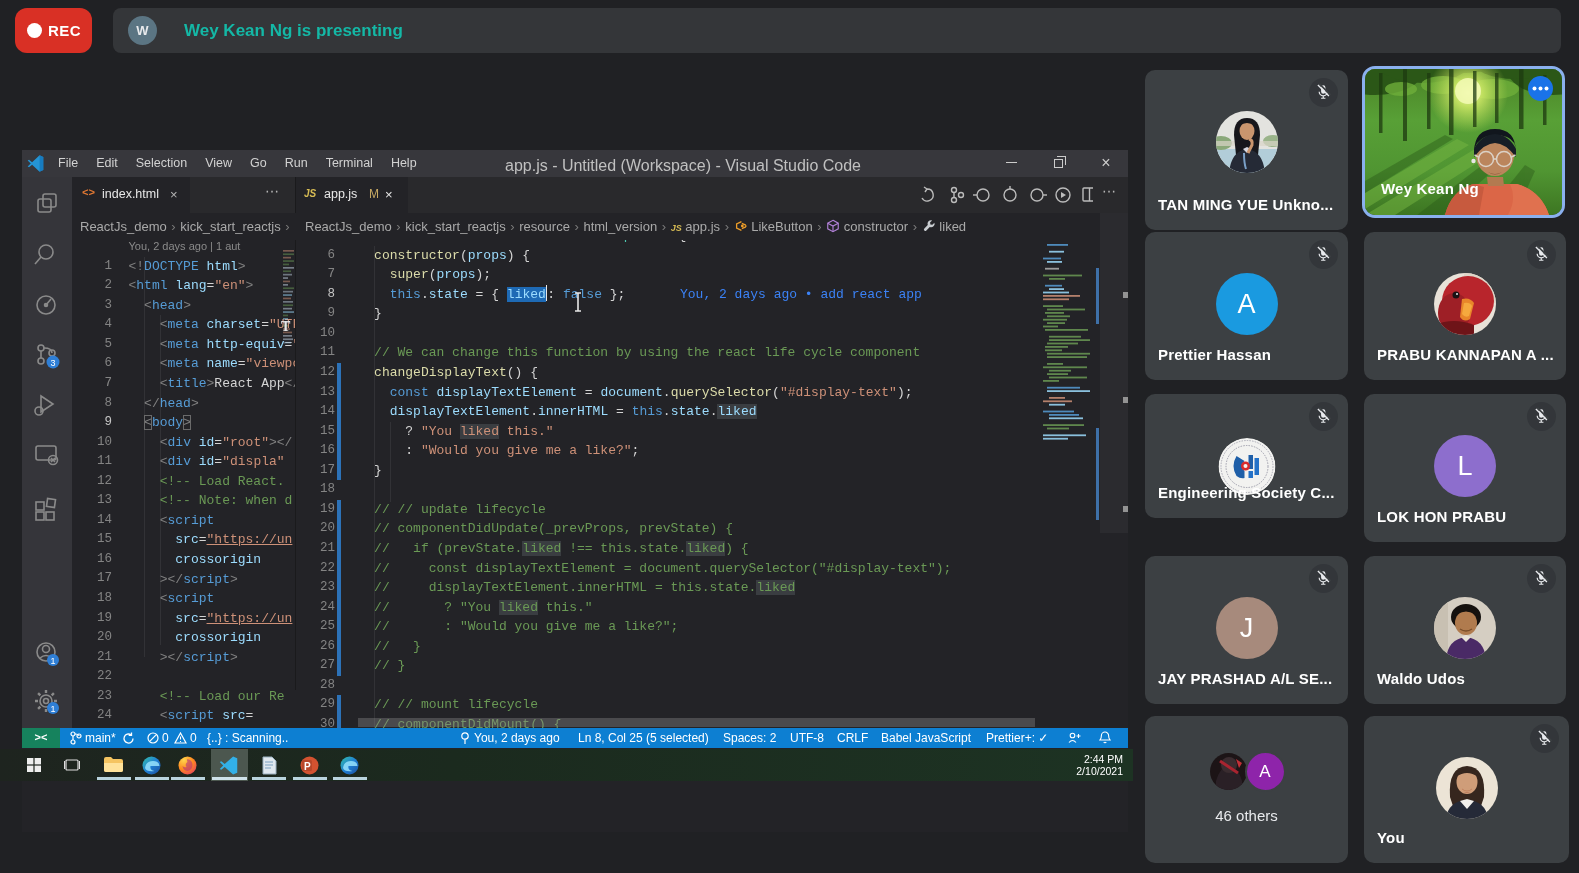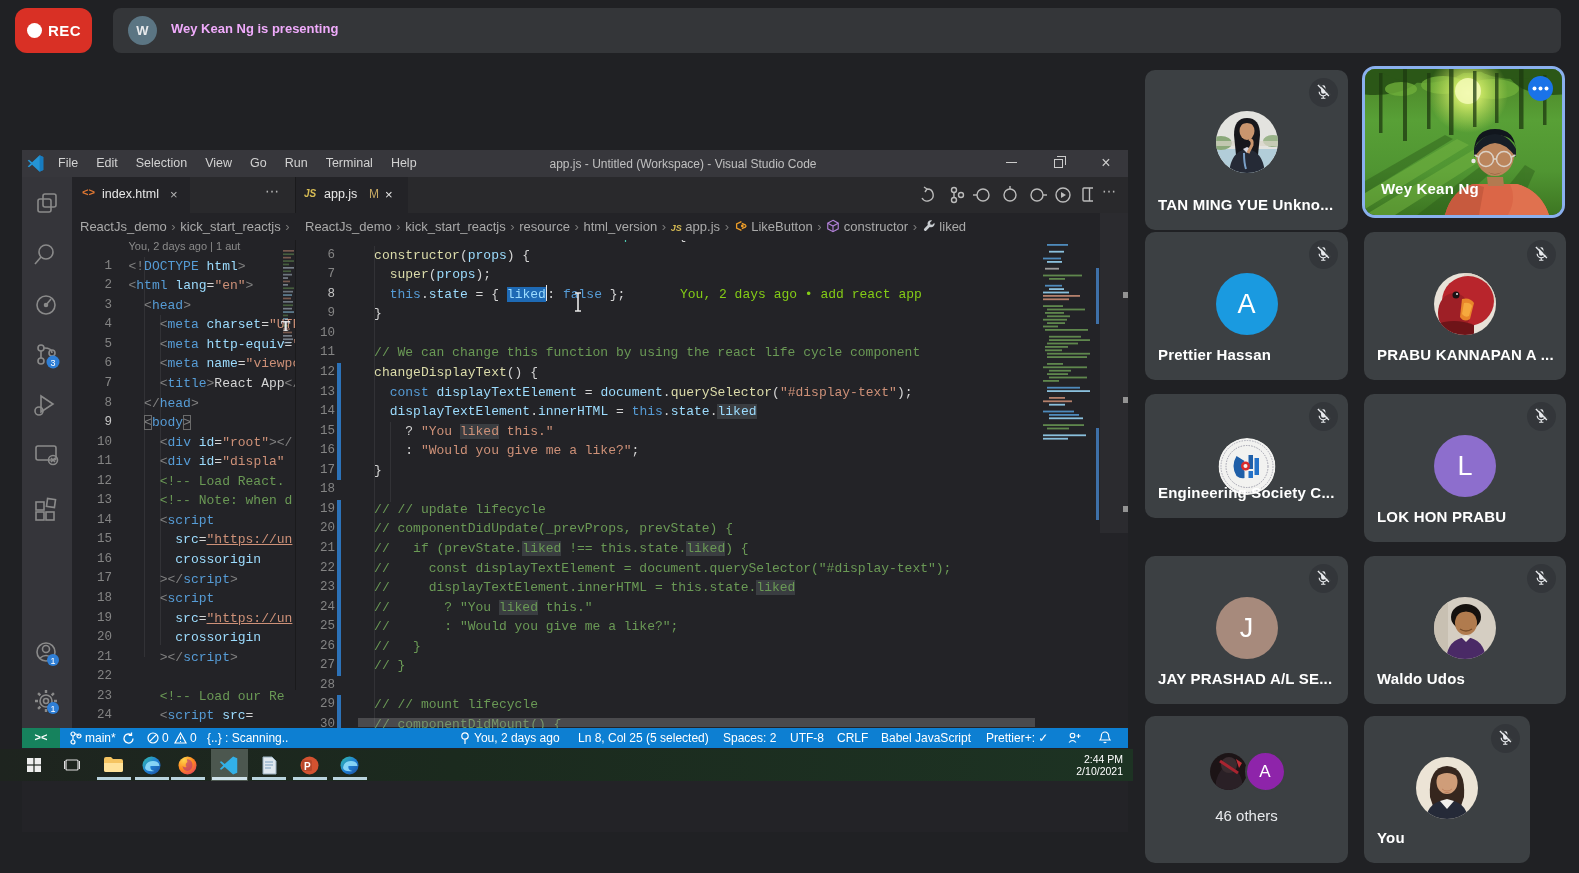--- a/index.html
+++ b/index.html
@@ -6,44 +6,44 @@
   html,body { width:1579px; height:873px; background:#202124; overflow:hidden;
     font-family:"Liberation Sans", sans-serif; }
   .abs { position:absolute; }
   
   #rec { left:15px; top:8px; width:77px; height:45px; background:#d93025; border-radius:12px; }
   #rec .dot { position:absolute; left:12px; top:15px; width:15px; height:15px; background:#fff; border-radius:50%; }
   #rec .txt { position:absolute; left:33px; top:14px; color:#fff; font-size:15px; font-weight:bold; letter-spacing:0.5px; }
   #present { left:113px; top:8px; width:1448px; height:45px; background:#343639; border-radius:8px; }
   #present .av { position:absolute; left:15px; top:8px; width:29px; height:29px; border-radius:50%; background:#5b7583;
      color:#e8eaed; font-size:13px; font-weight:bold; text-align:center; line-height:29px; }
-  #present .nm { position:absolute; left:58px; top:13px; color:#f0abfc; font-size:13px; font-weight:bold; }
+  #present .nm { position:absolute; left:71px; top:13px; color:#14b8a6; font-size:17px; font-weight:bold; }
   
   #vsc { left:22px; top:150px; width:1106px; height:682px; background:#232327; font-size:12px; color:#cccccc; }
   #titlebar { left:0; top:0; width:1106px; height:27px; background:#37373c; }
   #menus { position:absolute; left:27px; top:6px; color:#d2d2d2; font-size:12.5px; }
   #menus span { margin-right:0px; }
-  #wtitle { position:absolute; left:381px; top:7px; width:560px; text-align:center; color:#c0c0c0; font-size:12px; }
+  #wtitle { position:absolute; left:381px; top:7px; width:560px; text-align:center; color:#c0c0c0; font-size:16px; }
   #tabbar { left:50px; top:27px; width:1056px; height:36px; background:#29292c; }
   #crumbs { left:50px; top:63px; width:1056px; height:27px; background:#232327; color:#a9a9a9; font-size:13px; }
   #activity { left:0; top:27px; width:50px; height:551px; background:#35353a; }
   #statusbar { left:0; top:578px; width:1106px; height:20px; background:#0d7fd2; color:#fff; font-size:12px; }
   .code { font-family:"Liberation Mono", monospace; font-size:13px; line-height:19.55px; white-space:pre; }
   .gut  { font-family:"Liberation Mono", monospace; font-size:12.5px; line-height:19.55px; color:#848484; text-align:right; white-space:pre; }
   .b  { color:#569cd6; } 
   .lb { color:#9cdcfe; } 
   .s  { color:#ce9178; } 
   .c  { color:#6a9955; } 
   .y  { color:#dcdcaa; } 
   .g  { color:#4ec9b0; } 
   .w  { color:#d4d4d4; } 
   .p  { color:#808080; } 
   .hl { background:#3a3d41; } 
   .sel{ background:#1e6ab5; } 
-  .blame { color:#84cc16; }
+  .blame { color:#3b82f6; }
   .bm { outline:1px solid #6a6a6a; outline-offset:-1px; }
   .u { text-decoration:underline; }
   .cur { display:inline-block; width:1.5px; height:16px; background:#e8e8e8; vertical-align:-3px; }
   .cv { color:#7a7a7a; padding:0 1px; }
   
   #taskbar { left:0; top:749px; width:1133px; height:32px; background:linear-gradient(90deg,#1e241f,#1b2a1e 40%,#1d3323); }
   
   .tile { position:absolute; background:#3c4043; border-radius:10px; overflow:hidden; }
   .tname { position:absolute; left:13px; bottom:17px; color:#fff; font-size:15px; font-weight:bold; letter-spacing:0.2px; }
   .mic { position:absolute; top:8px; right:10px; width:29px; height:29px; background:#33363a; border-radius:50%; }
@@ -644,21 +644,21 @@
 <path d="M10 8 L28 20" stroke="#a82430" stroke-width="3"></path>
 <path d="M26 6 l6 4 -3 5 z" fill="#c03038"></path>
 </svg></div>
 <div style="position:absolute;left:37px;top:0;width:37px;height:37px;border-radius:50%;background:#8e24aa;border:2px solid #3c4043;box-sizing:content-box;margin:-2px 0 0 -2px">
 <div style="color:#fff;font-size:17px;text-align:center;line-height:37px;font-weight:400">A</div>
 </div>
 </div>
 <div style="position:absolute;left:0;bottom:39px;width:100%;text-align:center;color:#e8eaed;font-size:15px">46 others</div>
 
 </div>
-<div class="tile" style="left:1364px;top:716px;width:166px;height:147px">
+<div class="tile" style="left:1364px;top:716px;width:205px;height:147px">
 <div class="avatar"><svg width="62" height="62" viewBox="0 0 62 62">
 <rect width="62" height="62" fill="#ece4d6"></rect>
 <path d="M14 40 Q12 10 31 9 Q50 10 48 40 L44 52 L18 52 Z" fill="#36261e"></path>
 <ellipse cx="31" cy="25" rx="10.5" ry="12" fill="#cf9d79"></ellipse>
 <path d="M20 20 q11 -8 22 0 l-1 -5 q-10 -7 -20 0 z" fill="#36261e"></path>
 <path d="M27 34 q4 3 8 0 q-4 4 -8 0" fill="#a8563e"></path>
 <path d="M10 62 Q12 44 31 43 Q50 44 52 62 Z" fill="#252a38"></path>
 <path d="M24 44 L31 52 L38 44 L31 42 Z" fill="#f2f0ec"></path>
 <path d="M26 32 q5 4 10 0" stroke="#b5714e" stroke-width="1" fill="none" opacity="0.6"></path>
 </svg></div>

